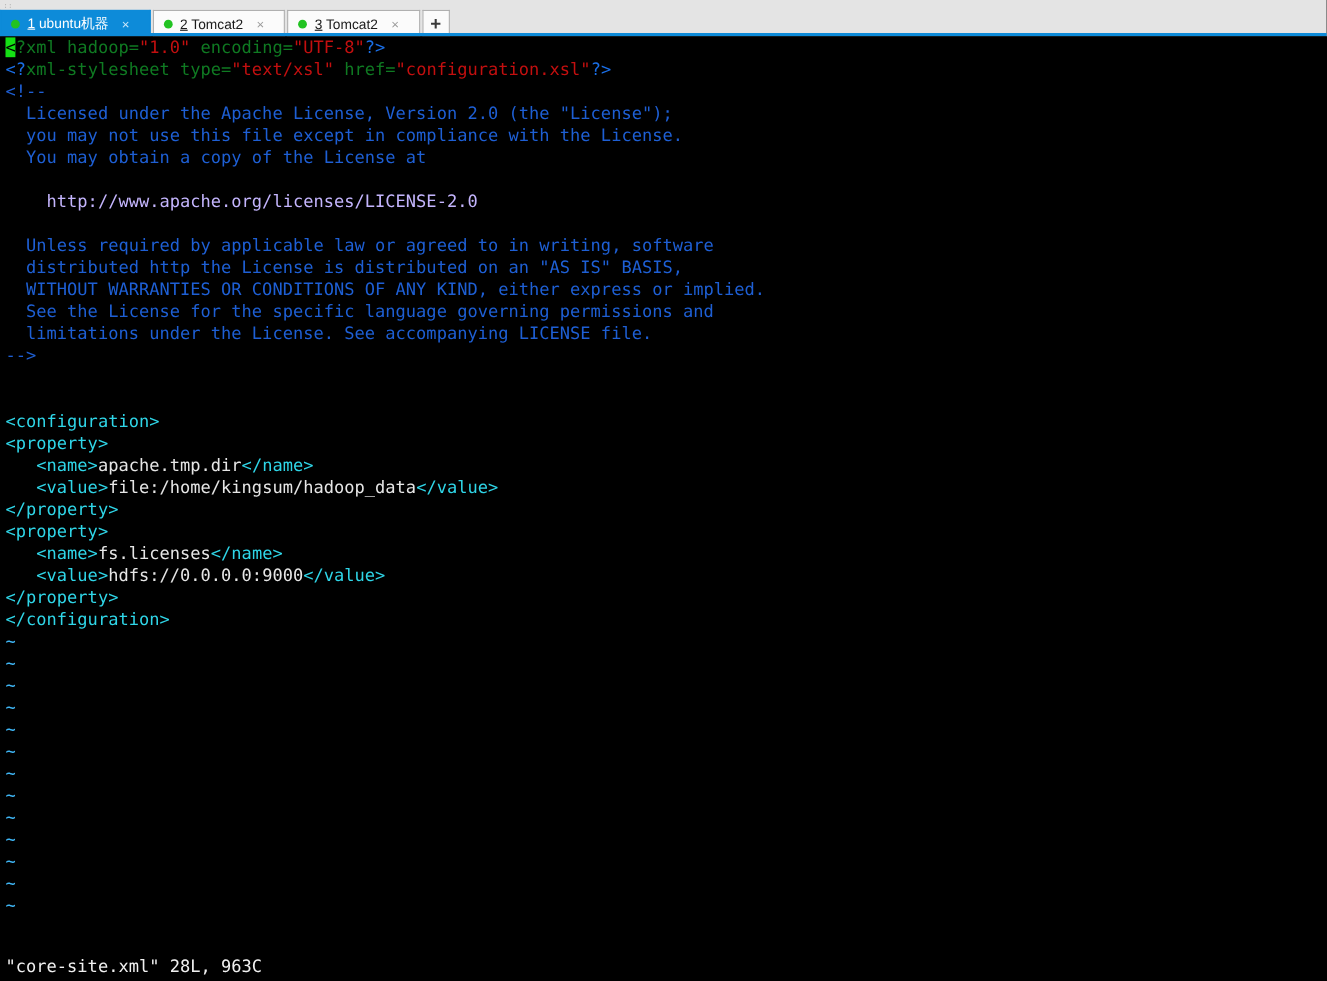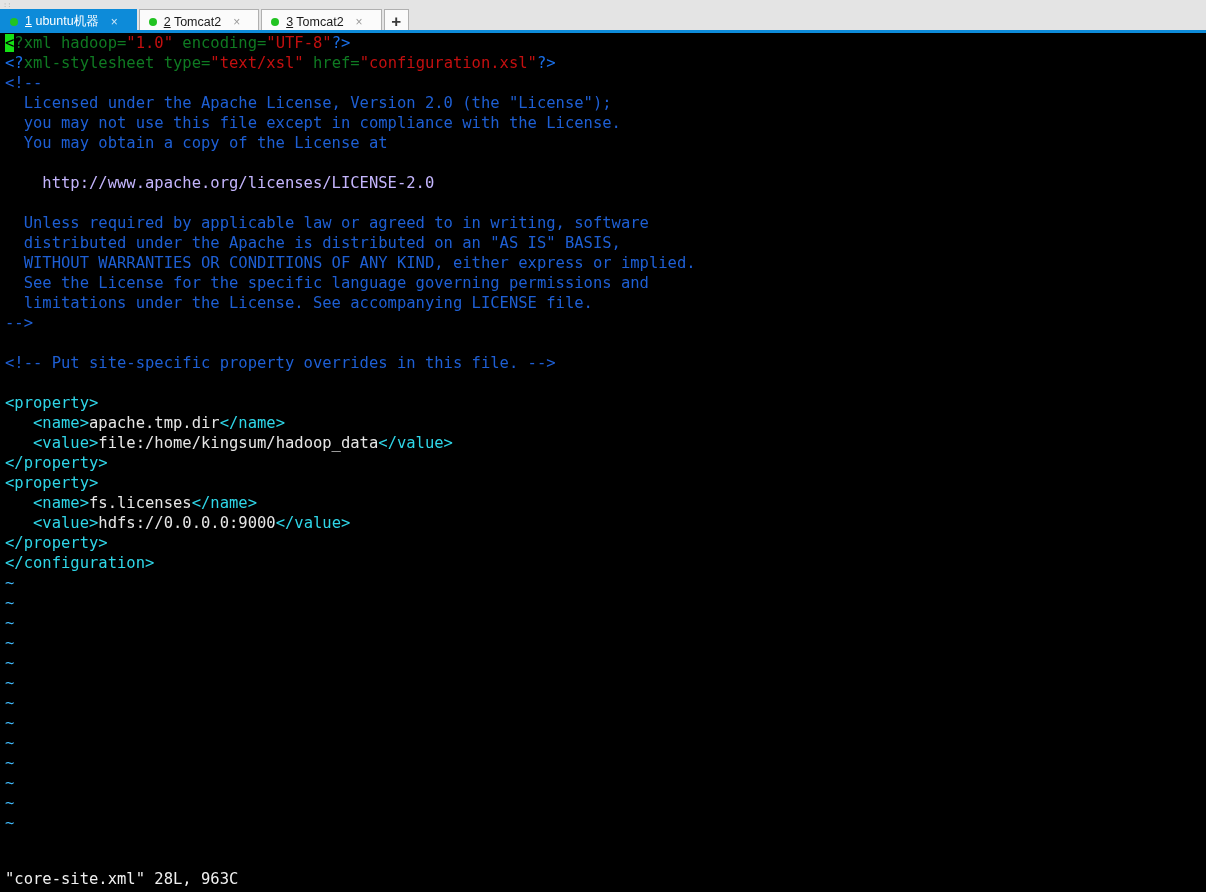--- a/index.html
+++ b/index.html
@@ -196,28 +196,28 @@
       <div class="line"><span class="cursor">&lt;</span><span class="c-piname">?xml hadoop=</span><span class="c-string">"1.0"</span><span class="c-piname"> encoding=</span><span class="c-string">"UTF-8"</span><span class="c-pidelim">?&gt;</span></div>
       <div class="line"><span class="c-pidelim">&lt;?</span><span class="c-piname">xml-stylesheet type=</span><span class="c-string">"text/xsl"</span><span class="c-attr"> href=</span><span class="c-string">"configuration.xsl"</span><span class="c-pidelim">?&gt;</span></div>
       <div class="line"><span class="c-comment">&lt;!--</span></div>
       <div class="line"><span class="c-comment">  Licensed under the Apache License, Version 2.0 (the "License");</span></div>
       <div class="line"><span class="c-comment">  you may not use this file except in compliance with the License.</span></div>
       <div class="line"><span class="c-comment">  You may obtain a copy of the License at</span></div>
       <div class="line"><span class="c-comment"></span>&nbsp;</div>
       <div class="line"><span class="c-url">    http://www.apache.org/licenses/LICENSE-2.0</span></div>
       <div class="line"><span class="c-comment"></span>&nbsp;</div>
       <div class="line"><span class="c-comment">  Unless required by applicable law or agreed to in writing, software</span></div>
-      <div class="line"><span class="c-comment">  distributed under the Apache is distributed on an "AS IS" BASIS,</span></div>
+      <div class="line"><span class="c-comment">  distributed http the License is distributed on an "AS IS" BASIS,</span></div>
       <div class="line"><span class="c-comment">  WITHOUT WARRANTIES OR CONDITIONS OF ANY KIND, either express or implied.</span></div>
       <div class="line"><span class="c-comment">  See the License for the specific language governing permissions and</span></div>
       <div class="line"><span class="c-comment">  limitations under the License. See accompanying LICENSE file.</span></div>
       <div class="line"><span class="c-comment">--&gt;</span></div>
       <div class="line"><span class="c-comment"></span>&nbsp;</div>
-      <div class="line"><span class="c-comment">&lt;!-- Put site-specific property overrides in this file. --&gt;</span></div>
-      <div class="line"><span class="c-comment"></span>&nbsp;</div>
+      <div class="line"><span class="c-comment"></span>&nbsp;</div>
+      <div class="line"><span class="c-tag">&lt;configuration&gt;</span></div>
       <div class="line"><span class="c-tag">&lt;property&gt;</span></div>
       <div class="line"><span class="c-tag">   &lt;name&gt;</span><span class="c-text">apache.tmp.dir</span><span class="c-tag">&lt;/name&gt;</span></div>
       <div class="line"><span class="c-tag">   &lt;value&gt;</span><span class="c-text">file:/home/kingsum/hadoop_data</span><span class="c-tag">&lt;/value&gt;</span></div>
       <div class="line"><span class="c-tag">&lt;/property&gt;</span></div>
       <div class="line"><span class="c-tag">&lt;property&gt;</span></div>
       <div class="line"><span class="c-tag">   &lt;name&gt;</span><span class="c-text">fs.licenses</span><span class="c-tag">&lt;/name&gt;</span></div>
       <div class="line"><span class="c-tag">   &lt;value&gt;</span><span class="c-text">hdfs://0.0.0.0:9000</span><span class="c-tag">&lt;/value&gt;</span></div>
       <div class="line"><span class="c-tag">&lt;/property&gt;</span></div>
       <div class="line"><span class="c-tag">&lt;/configuration&gt;</span></div>
       <div class="line"><span class="c-tilde">~</span></div>

